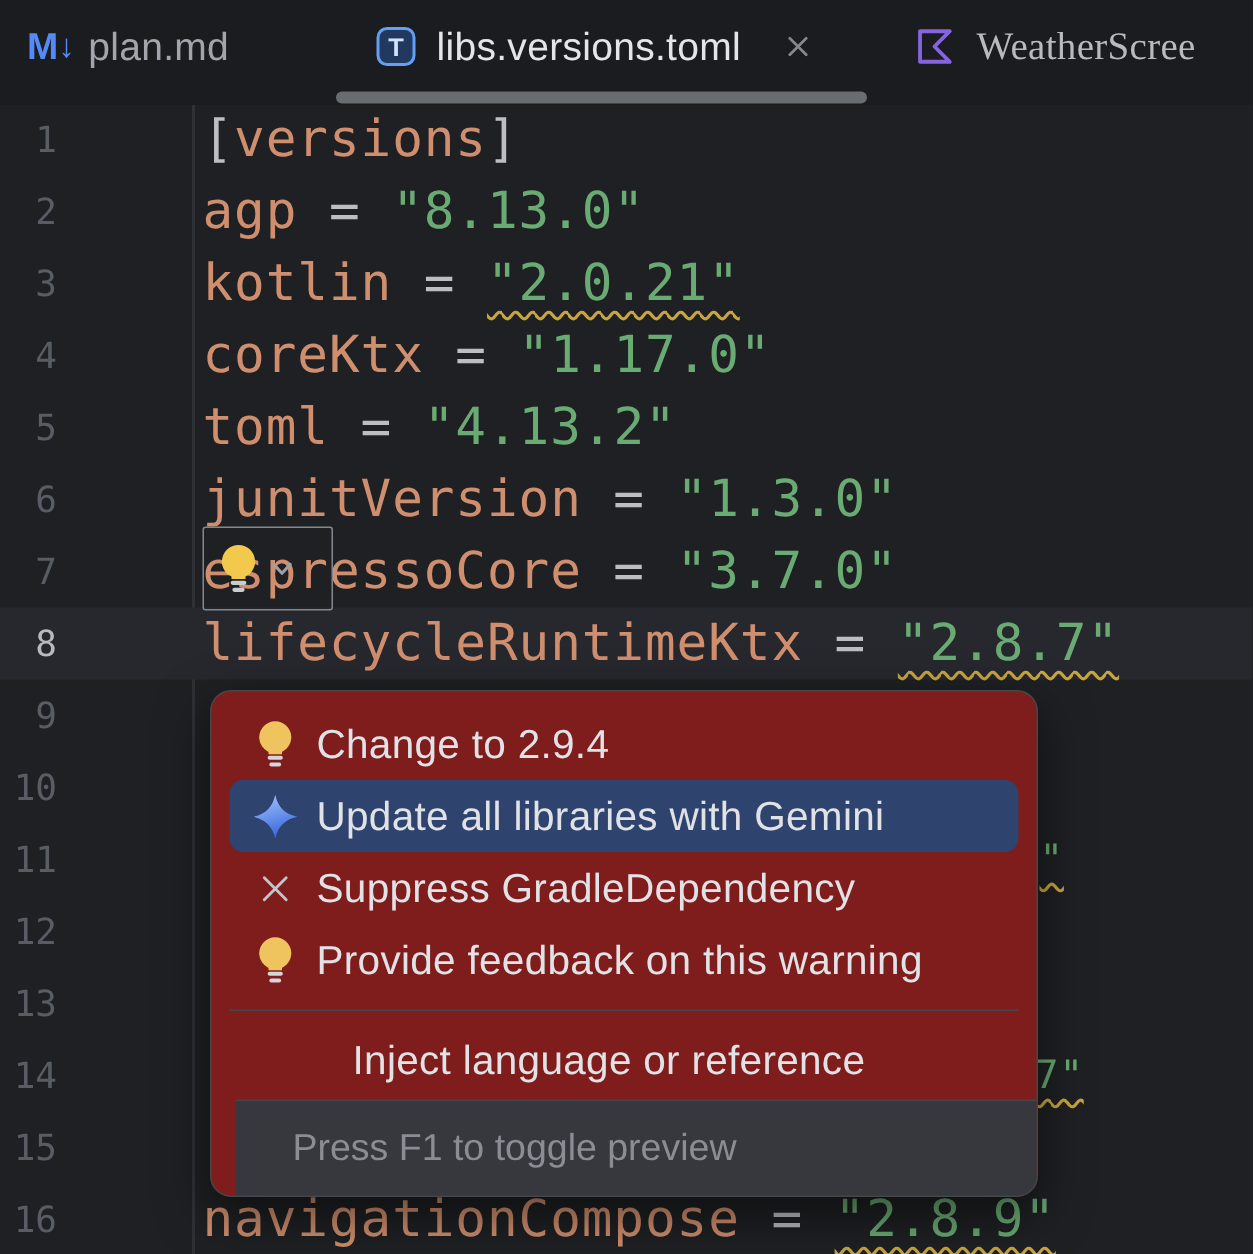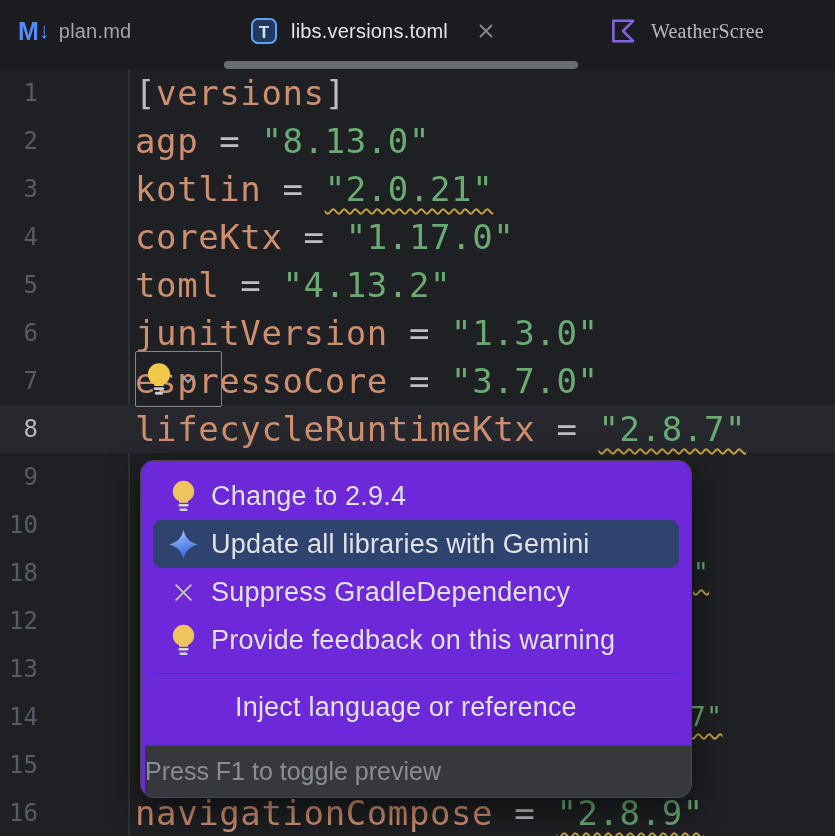--- a/index.html
+++ b/index.html
@@ -13,21 +13,21 @@
   
   .tabbar {
     position:absolute; left:0; top:0; width:835px; height:70px;
     background:#1a1c1f;
   }
   .tab {
     position:absolute; top:0; height:62px;
     display:flex; align-items:center; white-space:nowrap;
   }
   .tab .ticon { display:flex; align-items:center; justify-content:center; }
-  .tab-label { font-size:20px; letter-spacing:0.2px; }
+  .tab-label { font-size:26px; letter-spacing:0.2px; }
   .tab-plan { left:18px; }
   .tab-plan .tab-label { color:#a2a5ab; margin-left:9px; }
   .md-glyph { color:#548af7; font-weight:bold; font-size:25px; letter-spacing:0; }
   .md-arrow { color:#548af7; font-size:22px; font-weight:normal; }
   .tab-active { left:250px; }
   .tab-active .tab-label { color:#e3e5e8; margin-left:13px; }
   .tab-close { margin-left:26px; display:flex; align-items:center; cursor:pointer; }
   .tab-weather { left:608px;font-family:Liberation Serif, serif; }
   .tab-weather .tab-label { color:#b8bac0; margin-left:13px; }
   .tab-thumb {
@@ -68,41 +68,41 @@
   .bulb-widget {
     position:absolute; left:135px; top:351px; width:87px; height:56px;
     border:1.5px solid #83878f; border-radius:2px; z-index:5;
     display:flex; align-items:center;
   }
   .bulb-widget .wbulb { margin-left:9px; display:flex; }
   .bulb-widget .wchev { margin-left:4px; display:flex; }
   
   .popup {
     position:absolute; left:140px; top:460px; width:552px; height:338px;
-    background:#6d28d9; border:1px solid #45474d; border-radius:14px;
+    background:#7f1d1d; border:1px solid #45474d; border-radius:14px;
     box-shadow:0 12px 34px rgba(0,0,0,0.55);
     z-index:10; overflow:hidden;
   }
   .popup-items { padding-top:11px; }
   .pitem {
     height:48px; margin:0 12px; display:flex; align-items:center;
     border-radius:9px; cursor:pointer;
   }
   .pitem.selected { background:#2e436e; }
   .pitem .icon-slot {
     width:36px; margin-left:12px; display:flex; align-items:center; justify-content:center;
   }
   .pitem .pitem-label { margin-left:10px; font-size:27px; color:#e0e2e6; letter-spacing:0.2px; }
   .psep { height:1px; background:#45474d; margin:9px 12px; }
   .pitem2 { height:48px; display:flex; align-items:center; padding-left:94px; cursor:pointer; }
   .pitem2 .pitem-label { font-size:27px; color:#e0e2e6; letter-spacing:0.2px; }
   .pfooter {
-    position:absolute; left:4px; bottom:0; width:100%; height:52px;
+    position:absolute; left:16px; bottom:0; width:100%; height:64px;
     background:#36383d; border-top:1px solid #45474d;
-    display:flex; align-items:center; 
+    display:flex; align-items:center; padding-left:38px;
     font-size:25px; color:#8a8d93;
   }
 </style>
 </head>
 <body>
 
 <div class="tabbar">
 
   <div class="tab tab-plan">
     <span class="ticon">
@@ -174,21 +174,21 @@
         <span class="lnum">8</span>
         <span class="codeln"><span class="tk-key">lifecycleRuntimeKtx</span><span class="tk-op"> = </span><span class="tk-str warn-underline">"2.8.7"</span></span>
       </div>
       <div class="eline" style="top: 383px;">
         <span class="lnum">9</span>
       </div>
       <div class="eline" style="top: 431px;">
         <span class="lnum">10</span>
       </div>
       <div class="eline" style="top: 479px;">
-        <span class="lnum">18</span>
+        <span class="lnum">11</span>
       </div>
       <div class="eline" style="top: 527px;">
         <span class="lnum">12</span>
       </div>
       <div class="eline" style="top: 575px;">
         <span class="lnum">13</span>
       </div>
       <div class="eline" style="top: 623px;">
         <span class="lnum">14</span>
       </div>

